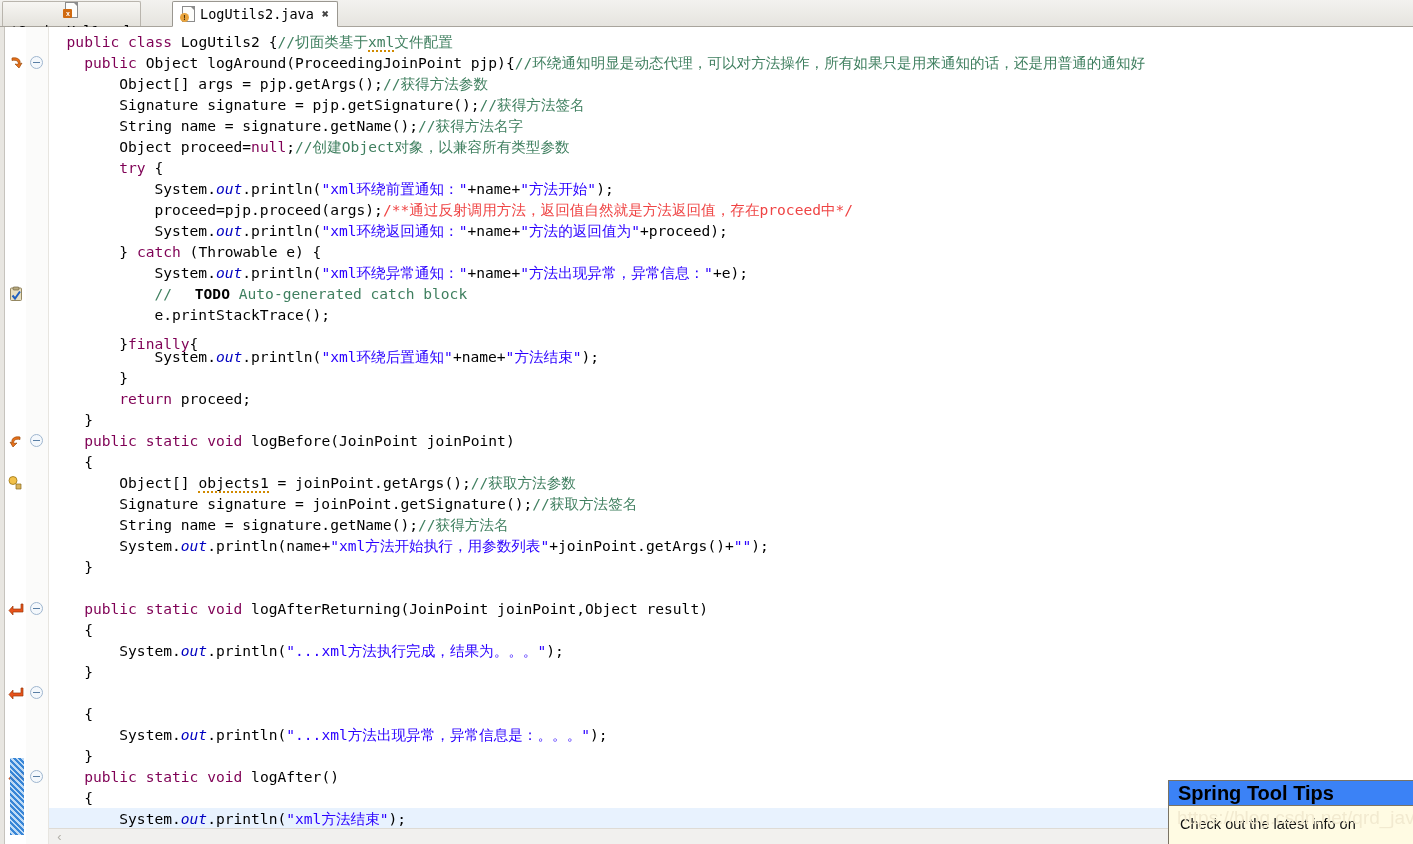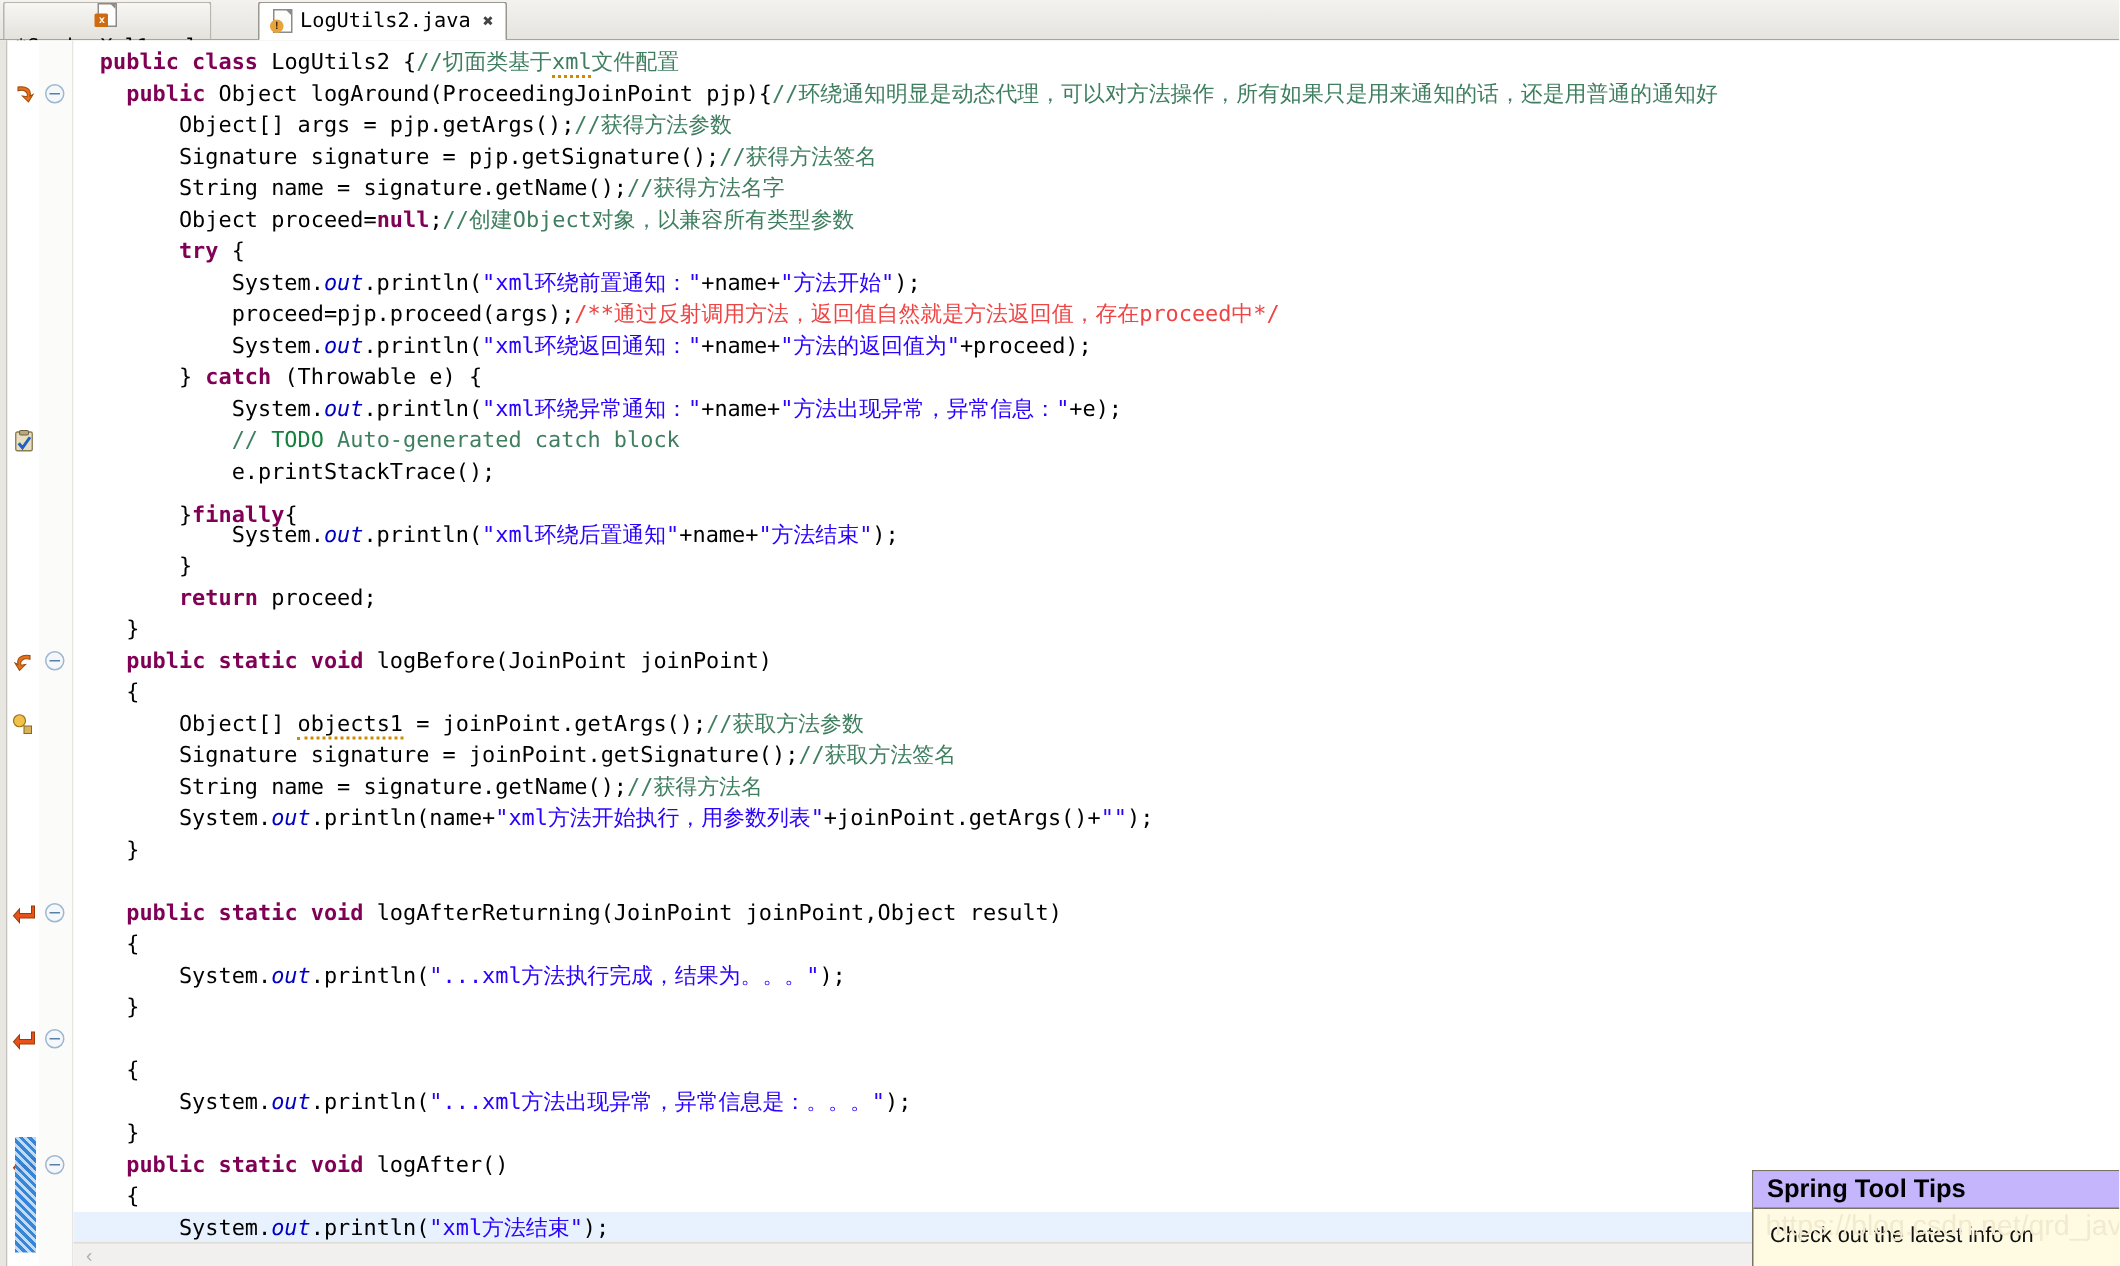--- a/index.html
+++ b/index.html
@@ -79,25 +79,25 @@
   .line{
     position:absolute;left:0;height:21px;line-height:21px;white-space:pre;
     font-family:"DejaVu Sans Mono","Liberation Mono",monospace;
     font-size:14.6px;letter-spacing:0px;color:#000;
   }
   .hl-line{
     position:absolute;left:0;right:0;height:21px;background:#e8f2fe;
   }
 
   
-  .kw{color:#7f0055;font-weight:bold;}
+  .kw{color:#7f0055;font-weight:normal;}
   .str{color:#2a00ff;}
   .cmt{color:#3f7f5f;}
   .doc{color:#ef4444;}
-  .todo{color:#15803d;font-weight:normal;}
+  .todo{color:#000000;font-weight:bold;margin-left:14px;}
   .fld{color:#0000c0;font-style:italic;}
   .pln{color:#000000;}
   .squig{
     border-bottom:2px dotted #d08a00;
     padding-bottom:0px;
   }
 
   
   .foldw{
     position:absolute;left:4px;width:13px;height:13px;border-radius:50%;
@@ -129,22 +129,22 @@
   }
 
   
   .popup{
     position:absolute;right:0;bottom:0;width:245px;height:64px;
     background:#fffbe3;border:1px solid #7a7364;border-right:none;border-bottom:none;
     box-sizing:border-box;
   }
   .popup .title{
     height:24px;line-height:24px;padding-left:9px;
-    font-family:"Liberation Sans",sans-serif;font-size:17px;font-weight:bold;color:#000;
-    border-bottom:1px solid #7a7364;background:#c4b5fd;
+    font-family:"Liberation Sans",sans-serif;font-size:20px;font-weight:bold;color:#000;
+    border-bottom:1px solid #7a7364;background:#3b82f6;
   }
   .popup .body{
     padding:10px 0 0 11px;
     font-family:"Liberation Sans",sans-serif;font-size:14.5px;color:#111;
   }
   
   .wm{
     position:absolute;pointer-events:none;color:#f2ead0;
     font-family:"Liberation Sans",sans-serif;font-size:19px;white-space:nowrap;
   }

